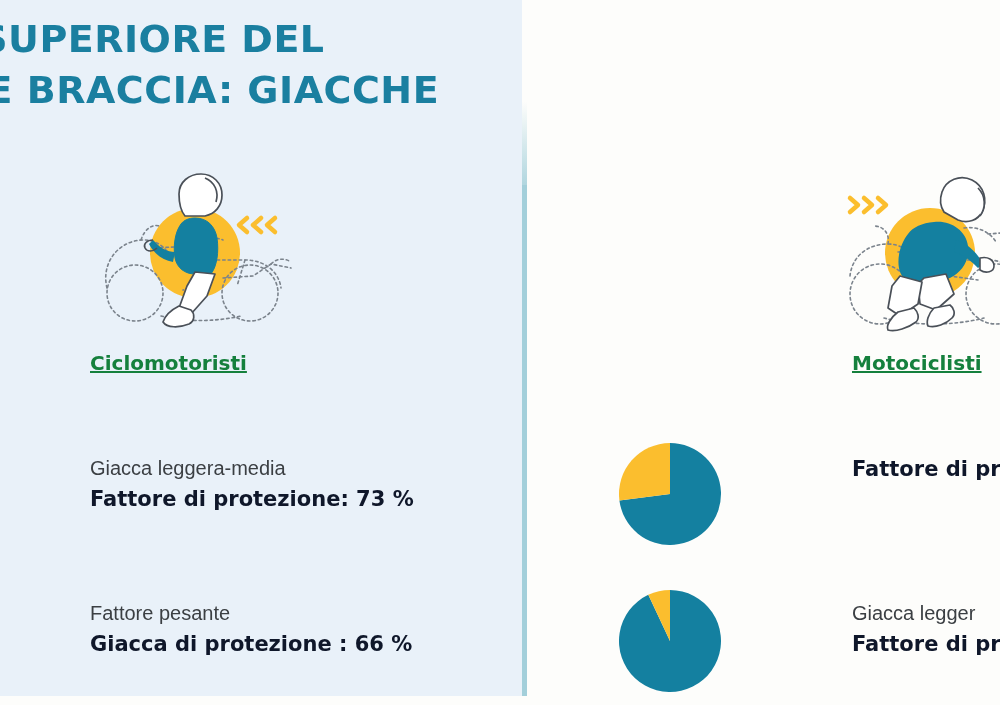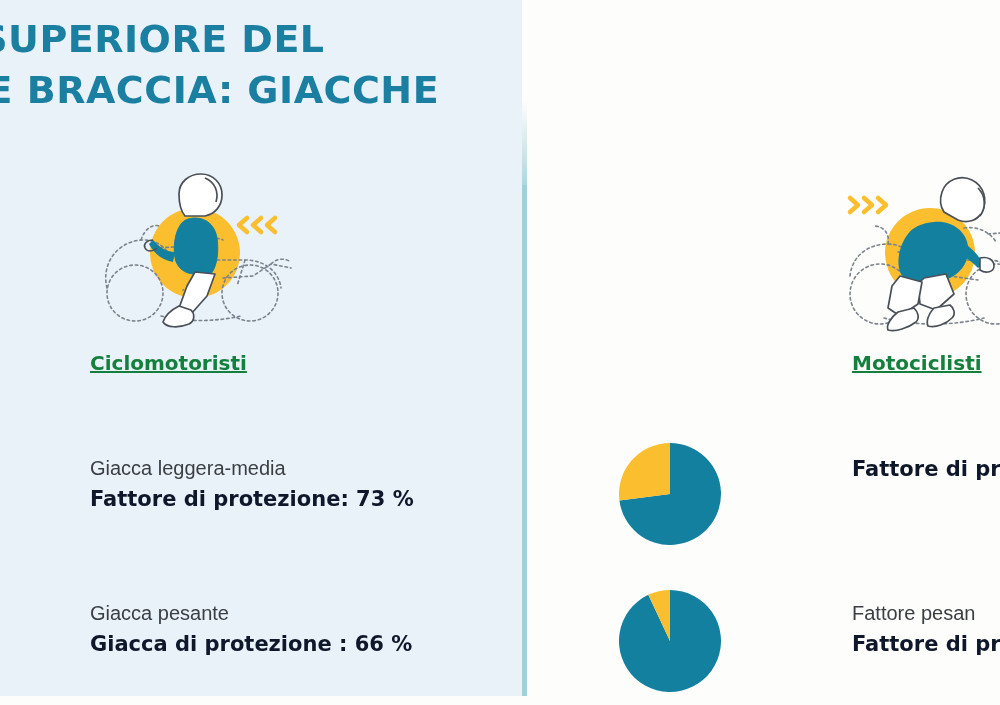--- a/index.html
+++ b/index.html
@@ -234,36 +234,36 @@
   <div class="item-block l1">
     <span class="item-name">Giacca leggera-media</span>
     <span class="item-factor">
       <span>Fattore di protezione:</span>
       <span class="pct">73</span>
       <span class="pct">%</span>
     </span>
   </div>
 
   <div class="item-block l2">
-    <span class="item-name">Giacca pesante</span>
+    <span class="item-name">Fattore pesante</span>
     <span class="item-factor">
       <span>Giacca di protezione :</span>
       <span class="pct">66</span>
       <span class="pct">%</span>
     </span>
   </div>
 
   <div class="item-block r1">
     <span class="item-factor">
       <span>Fattore di pr</span>
     </span>
   </div>
 
   <div class="item-block r2">
-    <span class="item-name">Fattore pesan</span>
+    <span class="item-name">Giacca legger</span>
     <span class="item-factor">
       <span>Fattore di pr</span>
     </span>
   </div>
 
   <div class="pie pie-1">
     <svg width="102" height="102" viewBox="0 0 102 102">
       <g>
         <path d="M 51 51 L 51.00 0.00 A 51 51 0 1 1 0.40 57.39 Z" fill="#1480a0"></path>
         <path d="M 51 51 L 0.40 57.39 A 51 51 0 0 1 51.00 0.00 Z" fill="#fbbe2e"></path>

